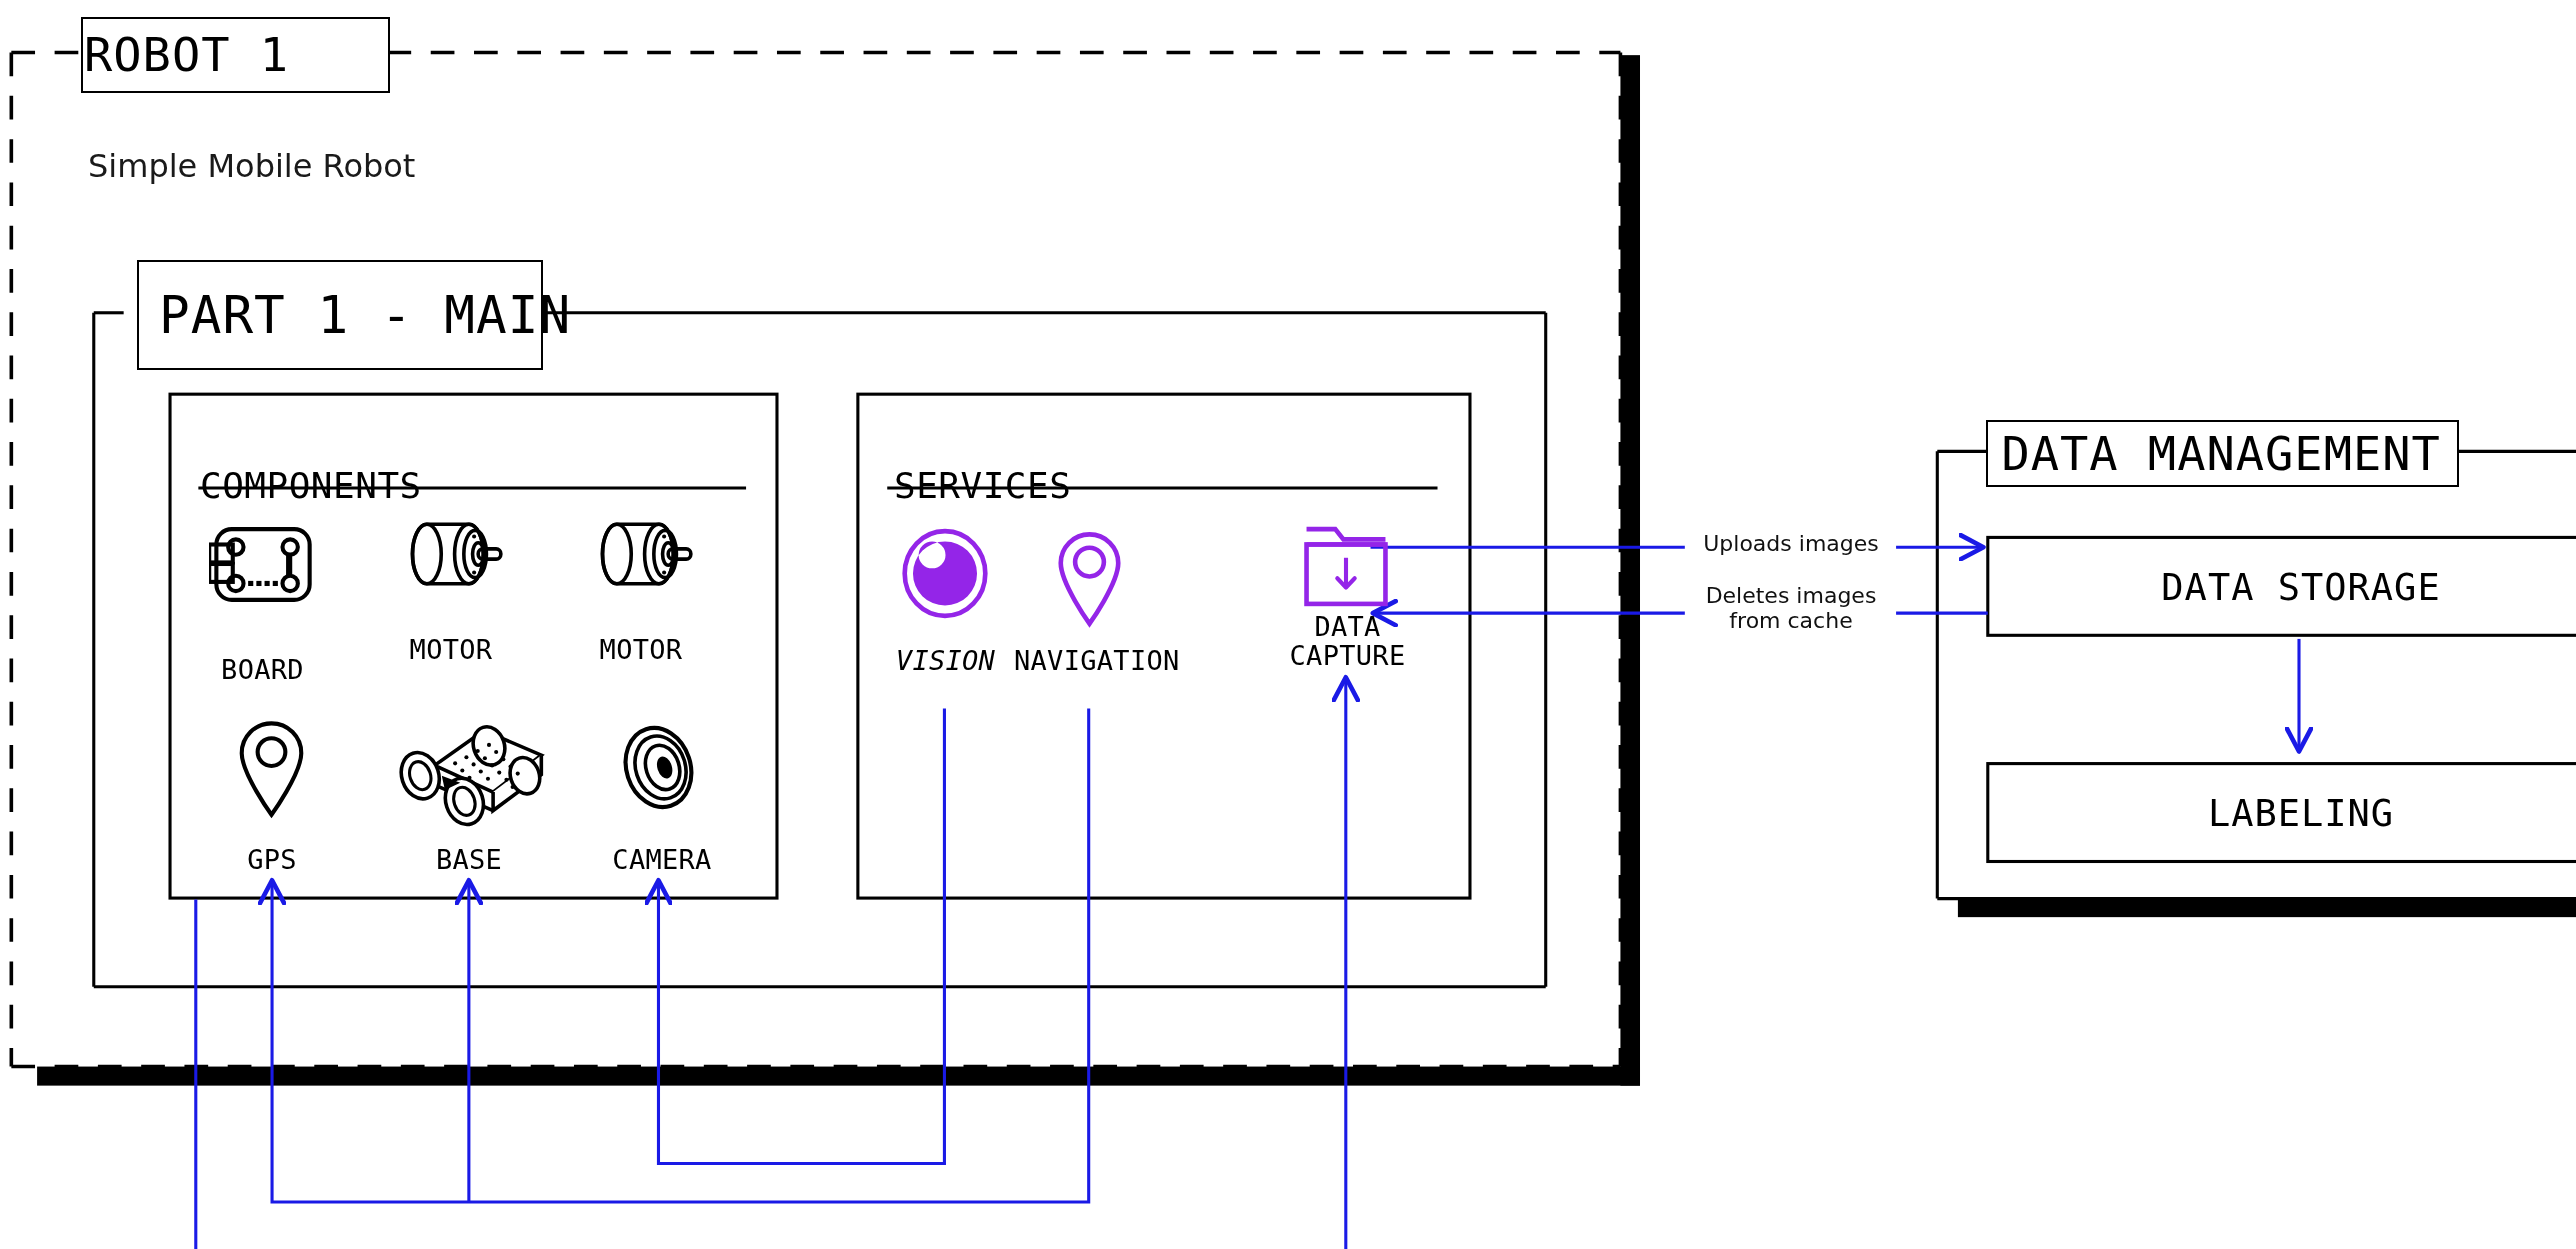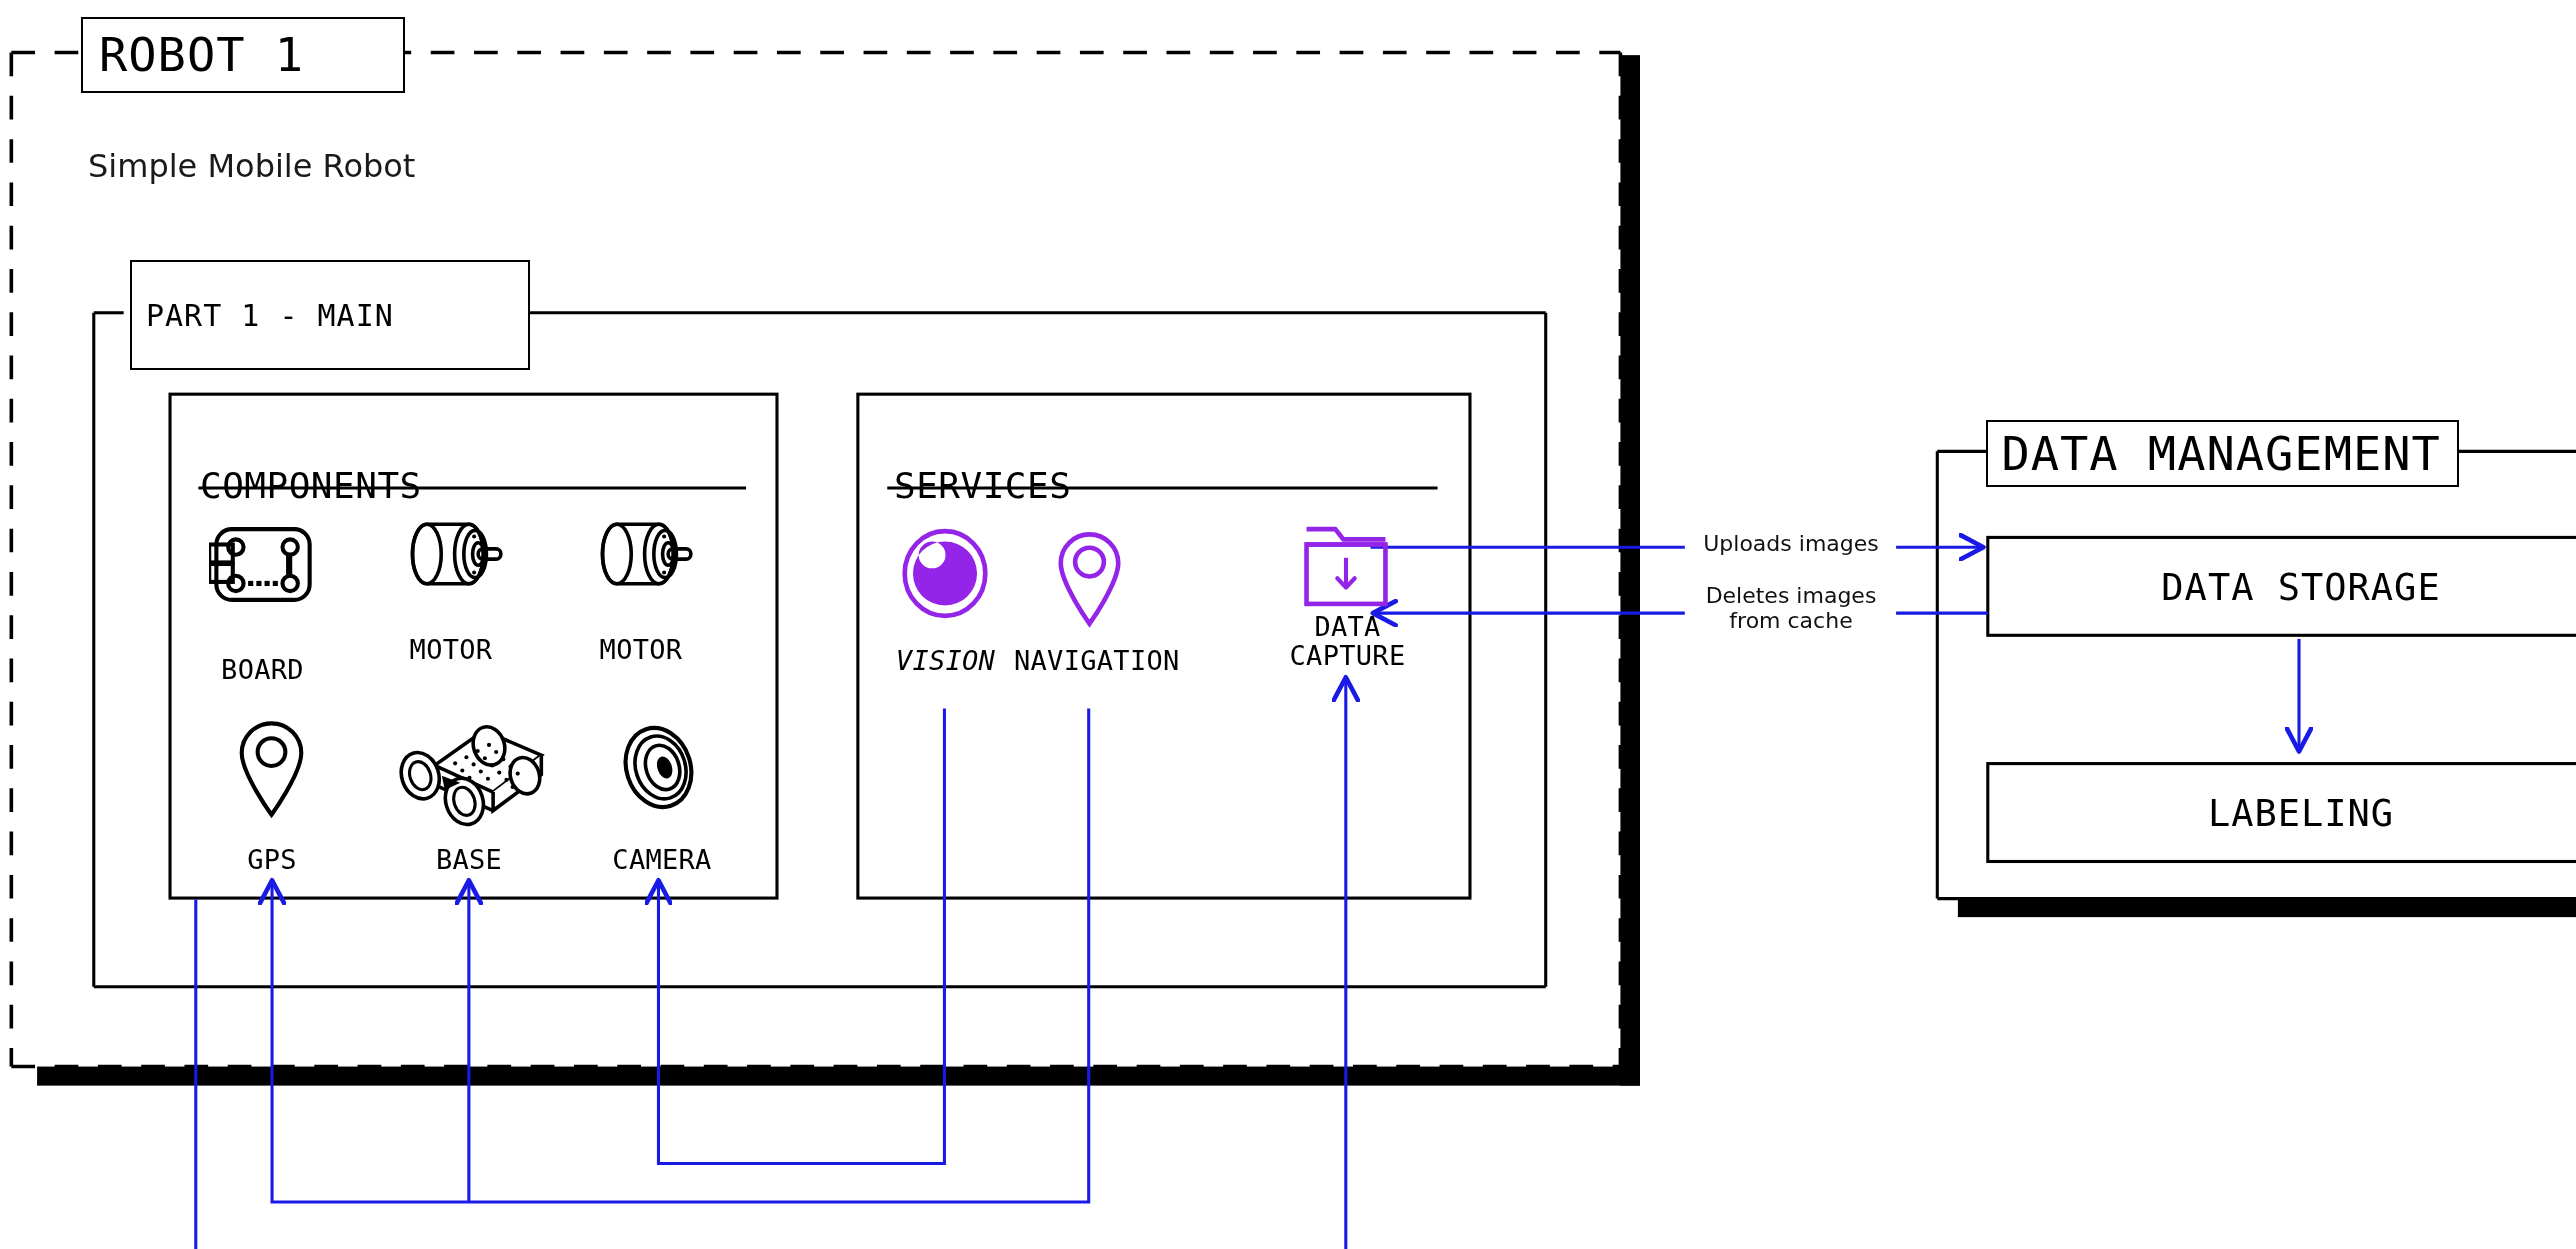--- a/index.html
+++ b/index.html
@@ -7,22 +7,22 @@
        font-family:"DejaVu Sans Mono",monospace;}
   .stage{position:absolute;left:0;top:0;width:2857px;height:1250px;}
   svg.layer{position:absolute;left:0;top:0;width:2857px;height:1250px;overflow:visible;}
 
   .abs{position:absolute;}
 
   
   .chip{position:absolute;background:#fff;border:2.6px solid #000;
         display:flex;align-items:center;justify-content:flex-start;
         font-family:"DejaVu Sans Mono",monospace;color:#000;white-space:nowrap;}
-  #robot-chip{left:81px;top:16.5px;width:304px;height:72px;font-size:47px;padding-left:16px;letter-spacing:1px;}
-  #part-chip{left:130px;top:260px;width:382px;height:106px;font-size:30px;padding-left:14px;letter-spacing:1px;}
+  #robot-chip{left:81px;top:16.5px;width:304px;height:72px;font-size:47px;padding-left:1px;letter-spacing:1px;}
+  #part-chip{left:137px;top:260px;width:382px;height:106px;font-size:51px;padding-left:20px;letter-spacing:1px;}
   #dm-chip{left:1986px;top:420px;width:456px;height:63px;font-size:47px;padding-left:13.4px;letter-spacing:1px;}
 
   
   #subtitle{left:88px;top:147px;font-family:"DejaVu Sans",sans-serif;font-size:32px;color:#1a1a1a;}
 
   
   .card-title{position:absolute;font-family:"DejaVu Sans Mono",monospace;
               font-size:36px;color:#000;letter-spacing:0.5px;white-space:nowrap;margin-top:44px;}
   #components-title{left:200px;top:421px;}
   #services-title{left:894px;top:421px;}

